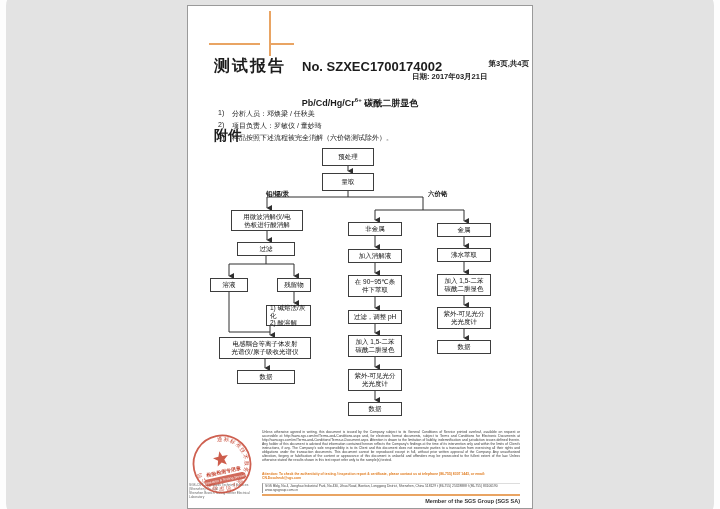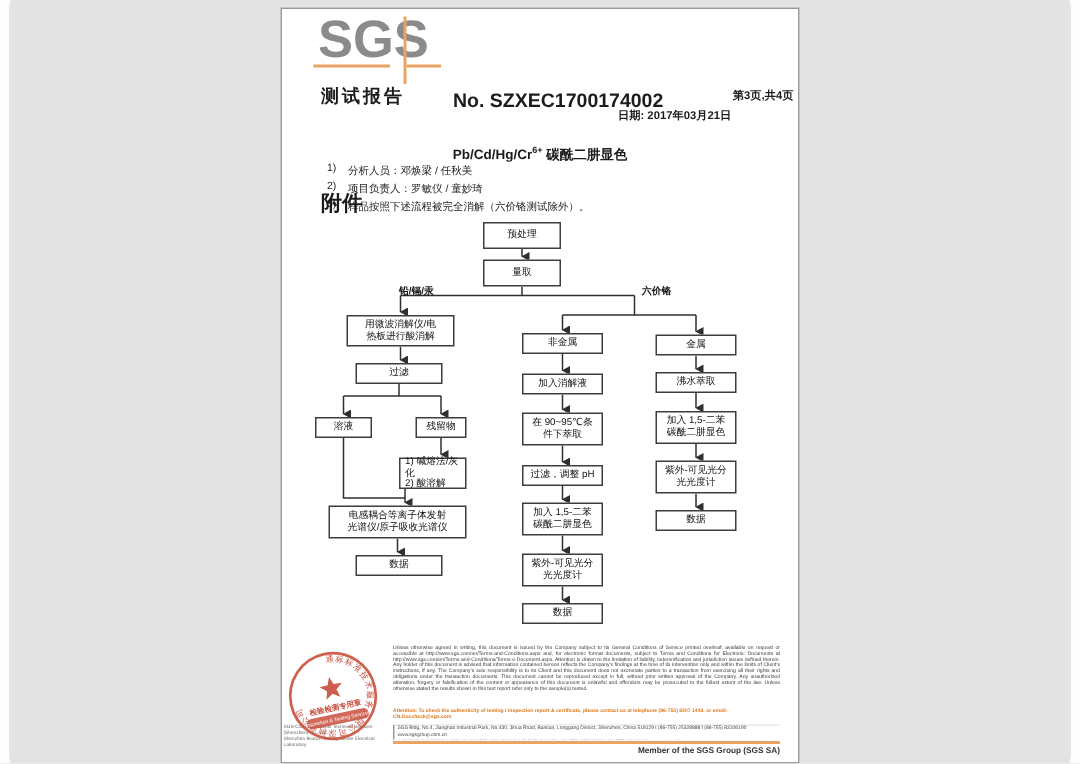--- a/index.html
+++ b/index.html
@@ -13,21 +13,21 @@
     background:#e3e3e3;border-radius:16px;}
   .page{position:absolute;left:187px;top:5px;width:346px;height:504px;
     background:#ffffff;border:1px solid #9a9a9a;box-sizing:border-box;}
   
   .logo{position:absolute;left:24px;top:0px;font-size:35px;font-weight:800;
     color:#8b8b8d;letter-spacing:0px;line-height:42px;}
   .mark{position:absolute;background:#e9a463;}
   .mark-h1{left:21px;top:37px;width:51px;height:2px;}
   .mark-v{left:81px;top:5px;width:2px;height:45px;}
   .mark-h2{left:83px;top:37px;width:23px;height:2px;}
-  .doc-type{position:absolute;left:26px;top:50px;font-size:12px;font-weight:700;letter-spacing:2px;}
+  .doc-type{position:absolute;left:26px;top:50px;font-size:16px;font-weight:700;letter-spacing:2px;}
   .report-no{position:absolute;left:114px;top:53px;font-size:13px;font-weight:700;}
   .report-date{position:absolute;left:224px;top:66px;font-size:7.5px;font-weight:700;}
   .report-pages{position:absolute;right:3px;top:53px;font-size:7.5px;font-weight:700;}
   .attachment{position:absolute;left:26px;top:78px;font-size:14px;font-weight:700;margin-top:43px;}
   .fc-title{position:absolute;left:0;top:91px;width:100%;text-align:center;
     font-size:9px;font-weight:700;}
   .fc-title sup{font-size:6px;}
   .note-row{position:absolute;left:30px;font-size:7px;display:flex;}
   .note-num{width:14px;flex:none;}
   
@@ -54,21 +54,20 @@
   .company-inner{width:146px;font-size:6.4px;line-height:1.2;color:#666;}
   .stamp{position:absolute;left:2px;top:426px;}
 </style>
 </head>
 <body>
 
 <div class="backdrop"></div>
 
 <div class="page">
 
-  <div class="logo">SGS</div>
   <div class="mark mark-h1"></div>
   <div class="mark mark-v"></div>
   <div class="mark mark-h2"></div>
 
   <div class="doc-type">测试报告</div>
   <div class="report-no">No. SZXEC1700174002</div>
   <div class="report-date">日期: 2017年03月21日</div>
   <div class="report-pages">第3页,共4页</div>
 
   <div class="attachment">附件</div>

